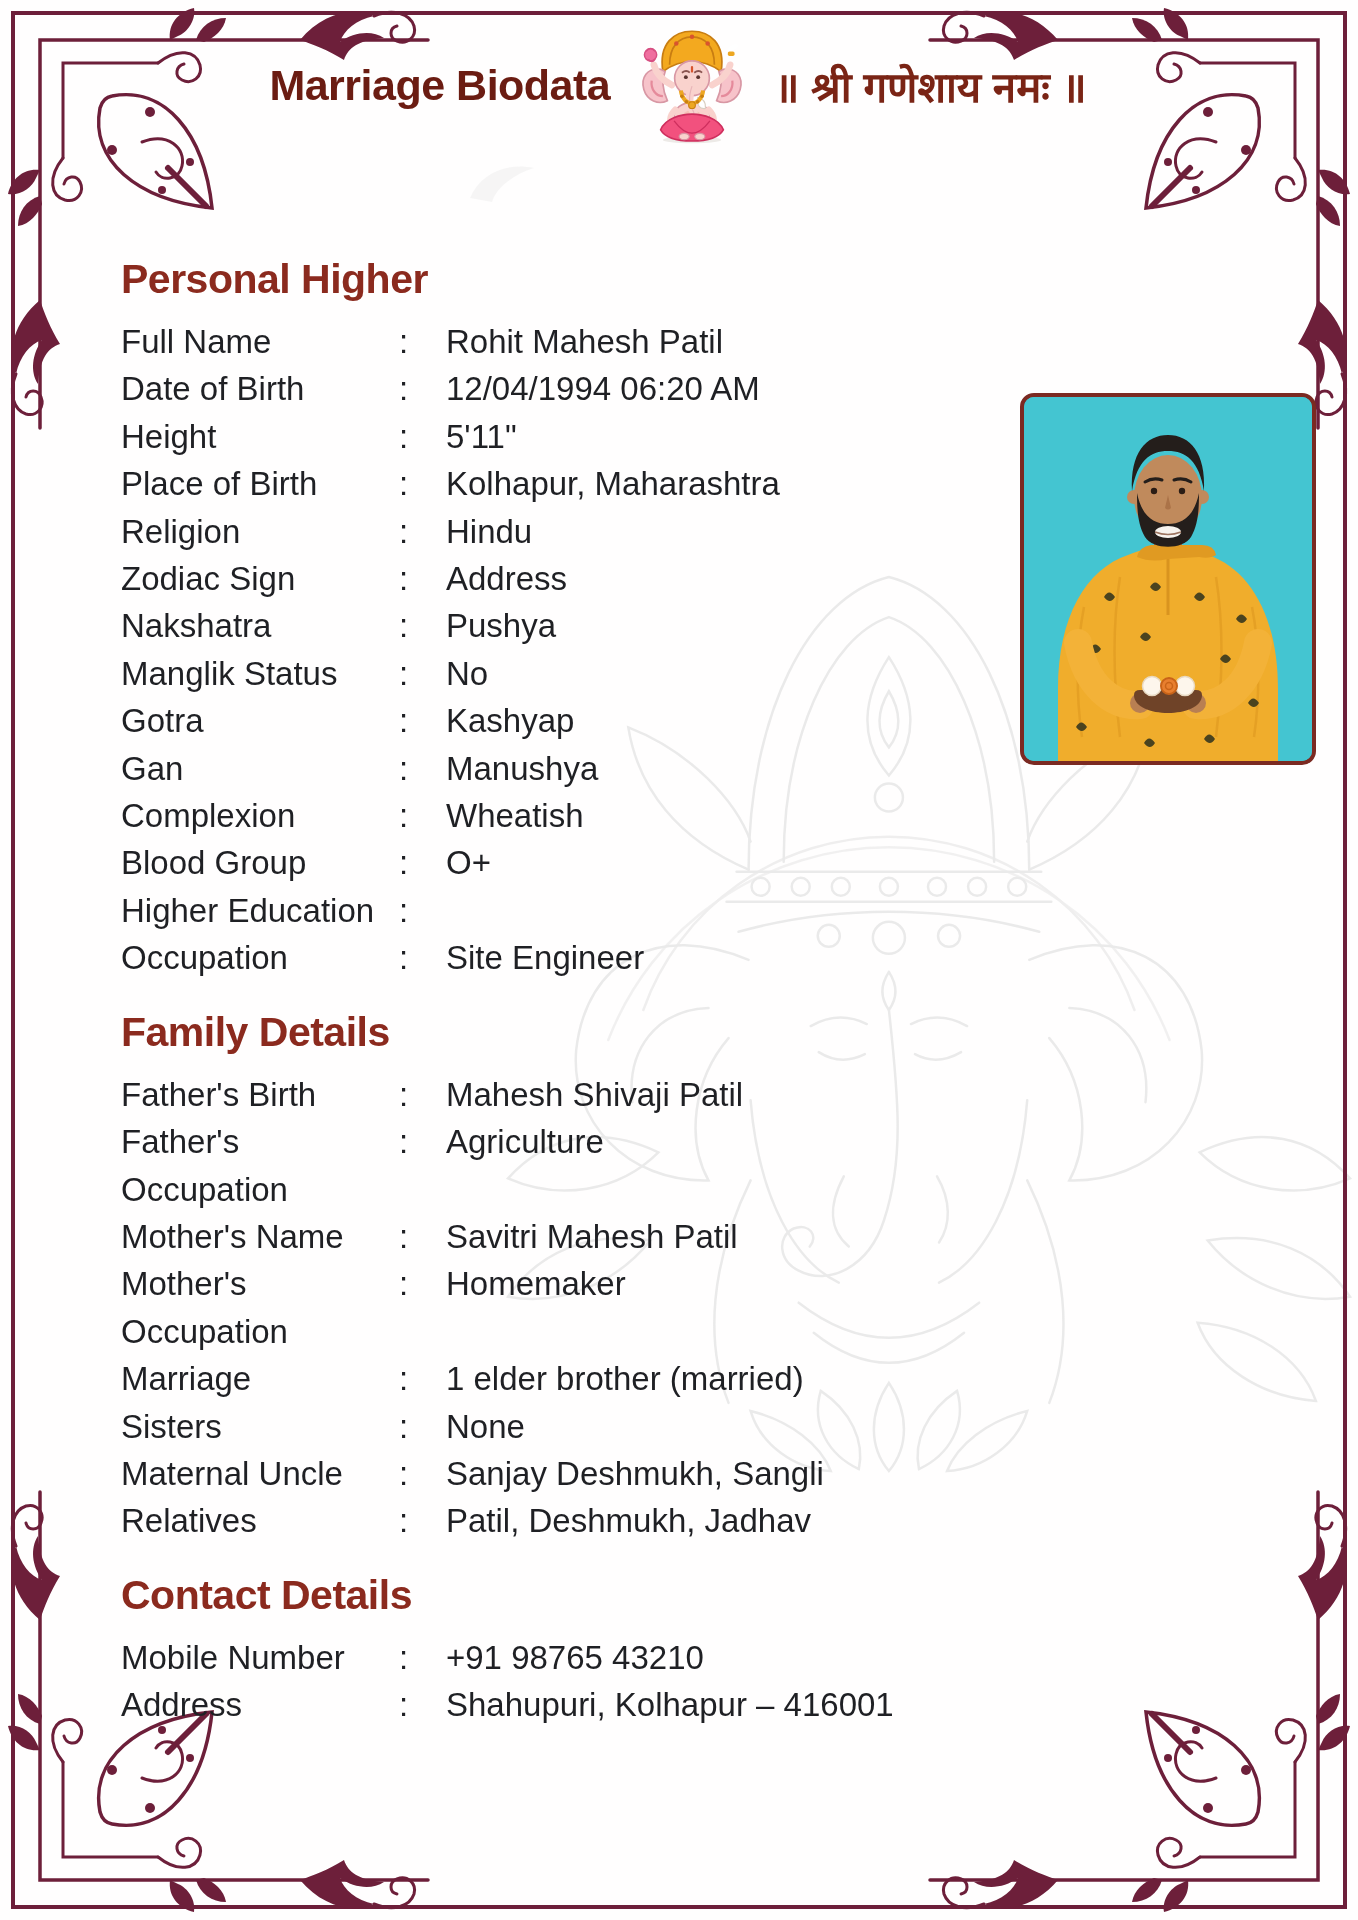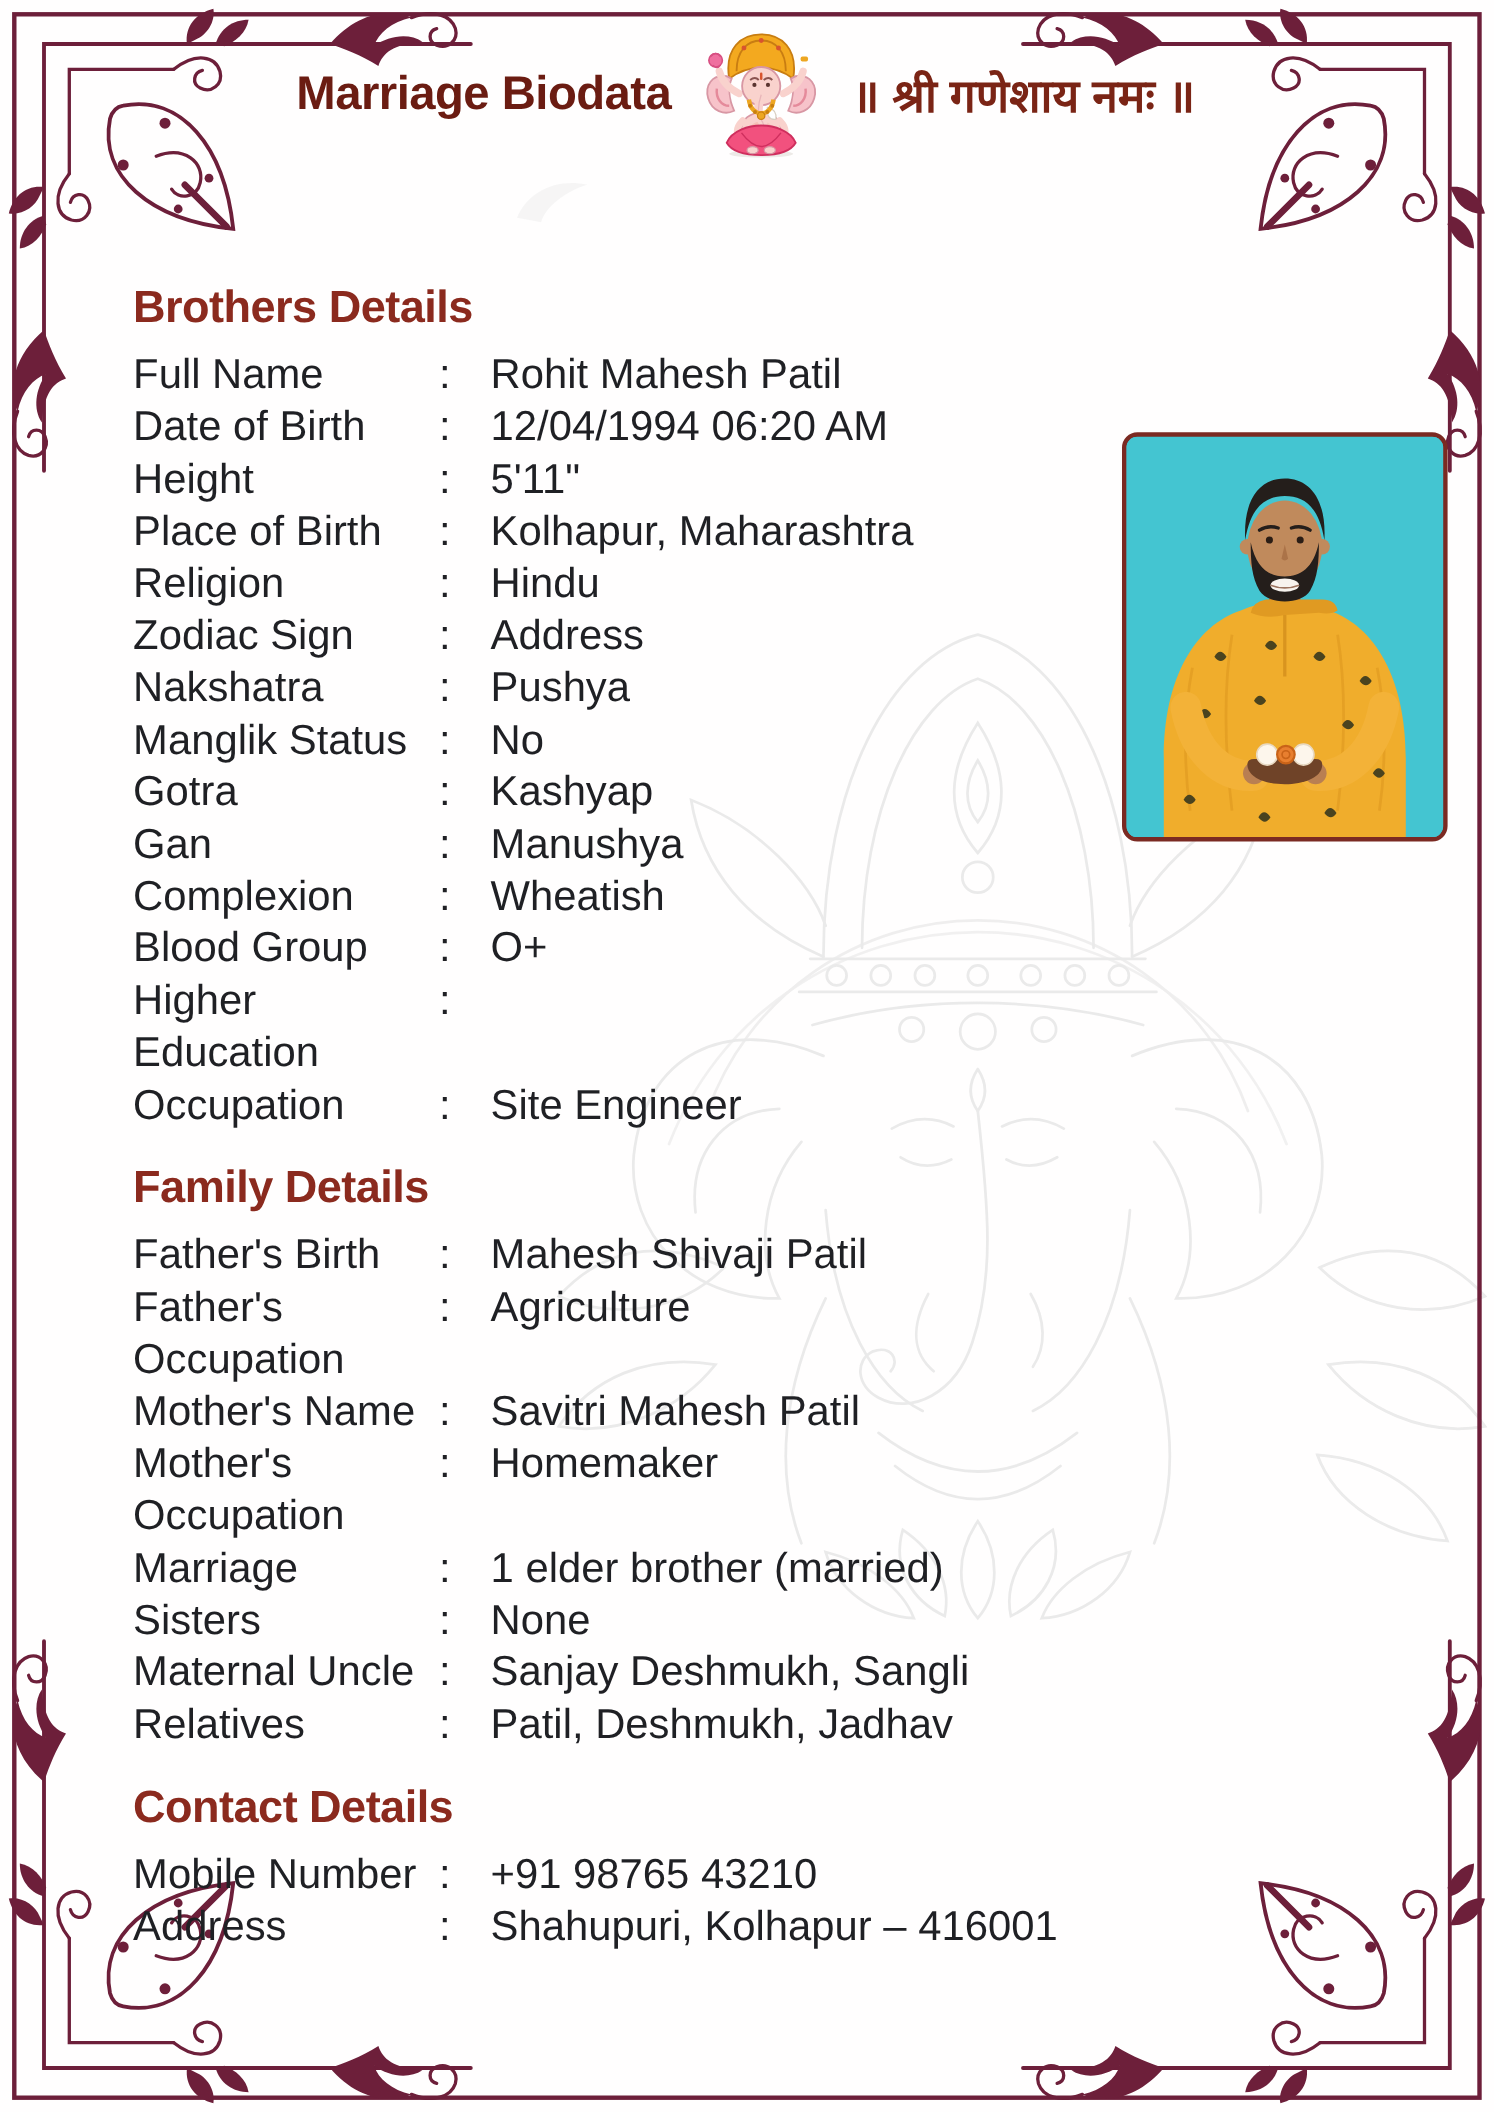--- a/index.html
+++ b/index.html
@@ -25,21 +25,21 @@
   .header{position:absolute;top:26px;left:0;right:2px;display:flex;align-items:center;
           justify-content:center;gap:26px;z-index:5;}
   .title{font-size:43px;font-weight:bold;color:#6b1c12;letter-spacing:-.5px;white-space:nowrap;}
   .invocation{font-size:42px;font-weight:bold;color:#7a2415;white-space:nowrap;}
 
   
   .content{position:absolute;left:121px;top:256px;width:860px;z-index:3;}
   h2{font-size:41px;font-weight:bold;color:#8b2a1e;margin:0 0 15px 0;letter-spacing:-.5px;}
   .section{margin-top:27px;}
   .section:first-child{margin-top:0;}
-  .row{display:flex;font-size:38px;line-height:47.4px;color:#1f2024;}
+  .row{display:flex;font-size:33px;line-height:47.4px;color:#1f2024;}
   .row .lbl{width:278px;flex:none;}
   .row .col{width:24px;flex:none;}
   .row .val{flex:1;white-space:nowrap;margin-left:23px;}
 
   
   .photo{position:absolute;left:1020px;top:393px;width:288px;height:364px;border:4px solid #7b2a22;
          border-radius:14px;overflow:hidden;z-index:4;background:#44c5d1;}
   .photo svg{display:block;}
 </style>
 </head>
@@ -236,21 +236,21 @@
       <circle cx="128" cy="289" r="9.5" fill="#fdf6ec" stroke="#e8d9c2" stroke-width="1.5"></circle>
       <circle cx="161" cy="289" r="9.5" fill="#fdf6ec" stroke="#e8d9c2" stroke-width="1.5"></circle>
       <circle cx="145" cy="289" r="8" fill="#e87f2f" stroke="#c96318" stroke-width="2"></circle>
       <circle cx="145" cy="289" r="3.5" fill="none" stroke="#c96318" stroke-width="1.5"></circle>
     </svg>
   </div>
 
   <div class="content">
 
     <div class="section">
-      <h2>Brothers Details</h2>
+      <h2>Personal Higher</h2>
       <div class="row">
           <span class="lbl">Full Name</span>
           <span class="col">:</span>
           <span class="val">Rohit Mahesh Patil</span>
         </div>
       <div class="row">
           <span class="lbl">Date of Birth</span>
           <span class="col">:</span>
           <span class="val">12/04/1994 06:20 AM</span>
         </div>

